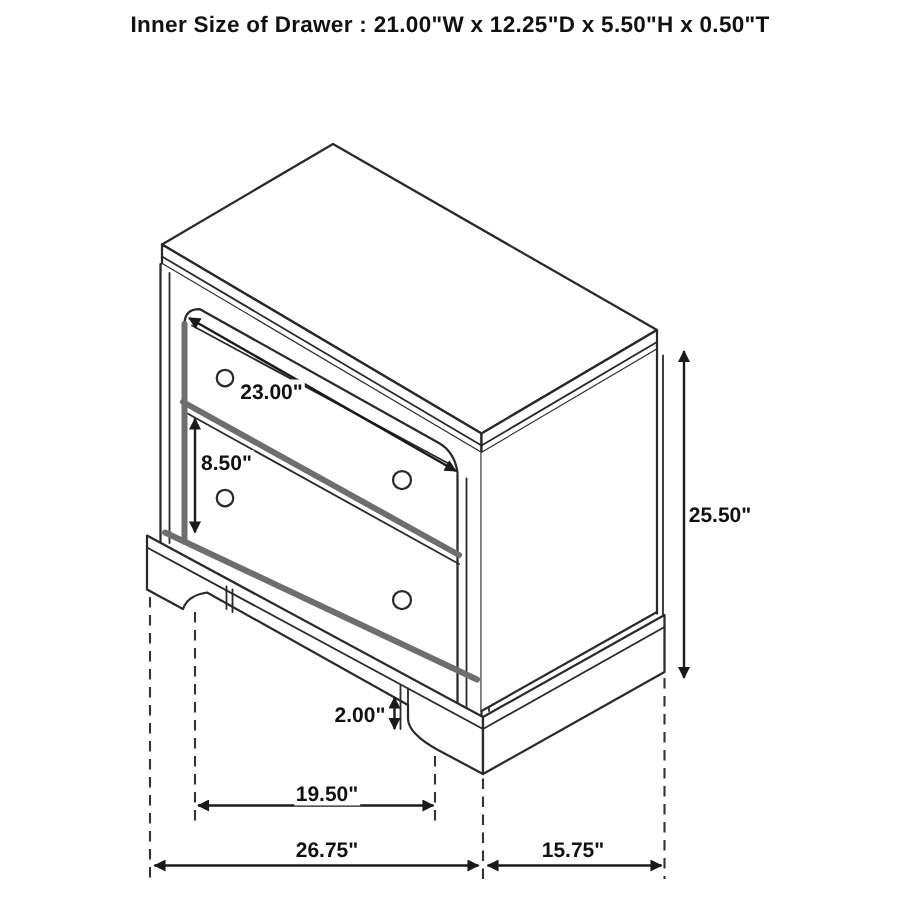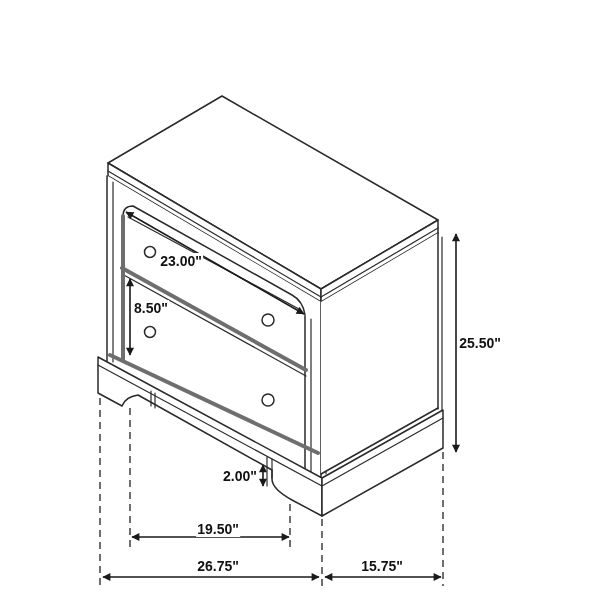--- a/index.html
+++ b/index.html
@@ -29,20 +29,21 @@
     white-space:nowrap;
     background:#ffffff;
     padding:0 1px;
   }
 </style>
 </head>
 <body>
 
 <div id="stage">
 
+  <div class="title">Inner Size of Drawer : 21.00"W x 12.25"D x 5.50"H x 0.50"T</div>
 
   <svg id="drawing" width="600" height="600" viewBox="0 0 600 600">
     <defs>
       <marker id="ah" viewBox="0 0 10 10" refX="9.2" refY="5" markerWidth="10" markerHeight="8" markerUnits="userSpaceOnUse" orient="auto-start-reverse">
         <path d="M0,0 L10,5 L0,10 Z" fill="#1a1a1a"></path>
       </marker>
     </defs>
 
     <g stroke="#2a2a2a" stroke-width="1.5" fill="none" stroke-linejoin="round" stroke-linecap="round">
 

